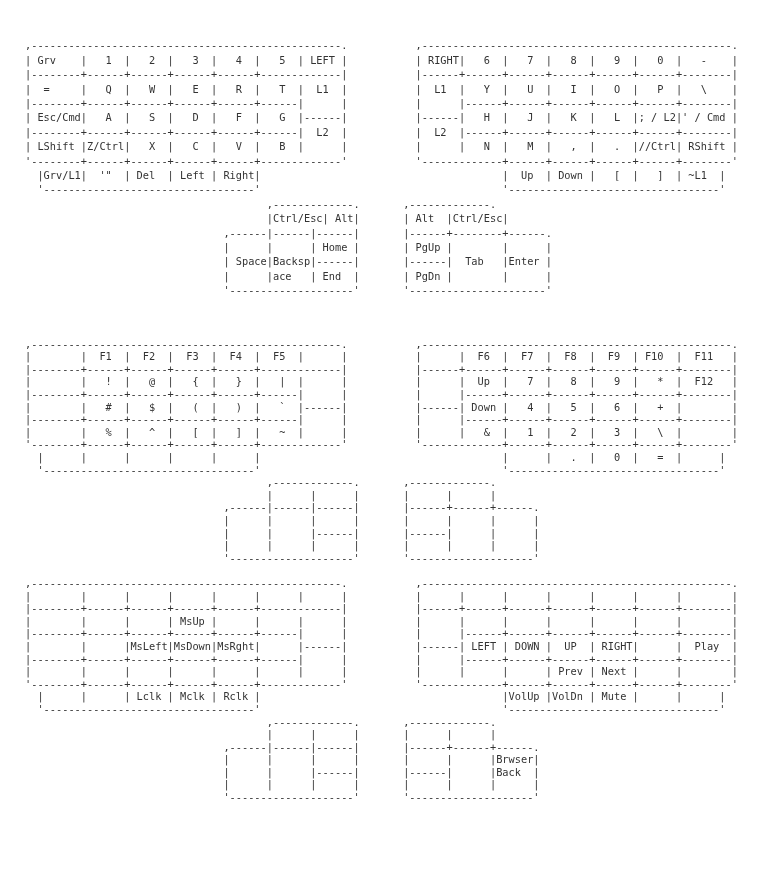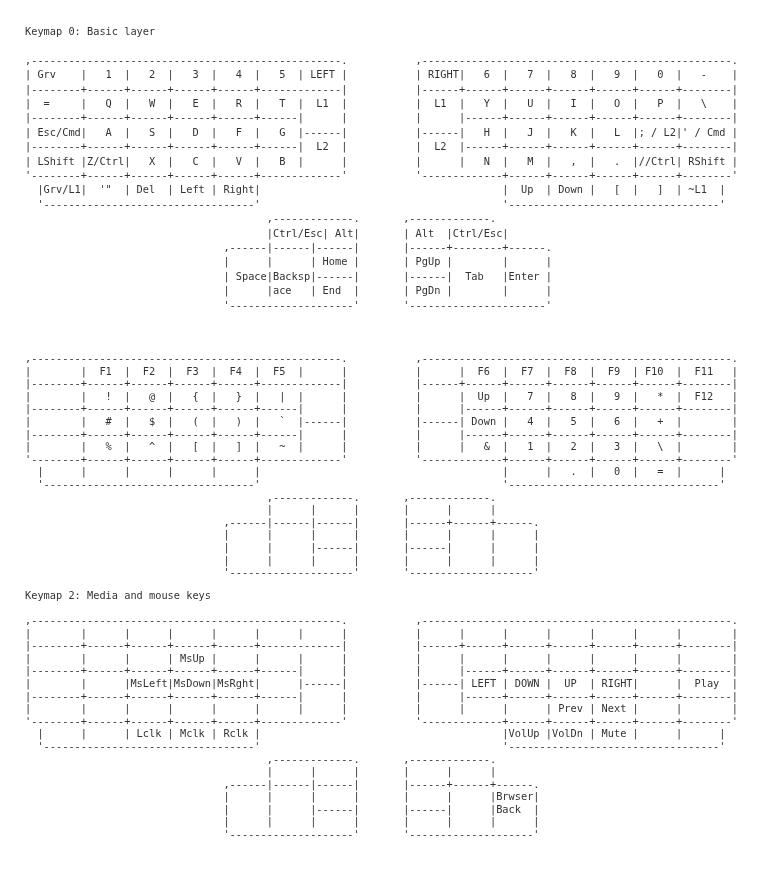--- a/index.html
+++ b/index.html
@@ -29,21 +29,20 @@
   .lh-sm .km-art { margin-top: 12.6px; }
   .km-basic  { margin-bottom: 40px; }
   .km-symbol { margin-bottom: 10px; }
 </style>
 </head>
 <body>
 
 <div class="doc">
 
   <section class="km km-basic lh-lg">
-    <div class="km-title">Keymap 0: Basic layer</div>
     <pre class="km-art">,--------------------------------------------------.           ,--------------------------------------------------.
 | Grv    |   1  |   2  |   3  |   4  |   5  | LEFT |           | RIGHT|   6  |   7  |   8  |   9  |   0  |   -    |
 |--------+------+------+------+------+-------------|           |------+------+------+------+------+------+--------|
 |  =     |   Q  |   W  |   E  |   R  |   T  |  L1  |           |  L1  |   Y  |   U  |   I  |   O  |   P  |   \    |
 |--------+------+------+------+------+------|      |           |      |------+------+------+------+------+--------|
 | Esc/Cmd|   A  |   S  |   D  |   F  |   G  |------|           |------|   H  |   J  |   K  |   L  |; / L2|' / Cmd |
 |--------+------+------+------+------+------|  L2  |           |  L2  |------+------+------+------+------+--------|
 | LShift |Z/Ctrl|   X  |   C  |   V  |   B  |      |           |      |   N  |   M  |   ,  |   .  |//Ctrl| RShift |
 '--------+------+------+------+------+-------------'           '-------------+------+------+------+------+--------'
   |Grv/L1|  '"  | Del  | Left | Right|                                       |  Up  | Down |   [  |   ]  | ~L1  |
@@ -72,21 +71,20 @@
                                        ,-------------.       ,-------------.
                                        |      |      |       |      |      |
                                 ,------|------|------|       |------+------+------.
                                 |      |      |      |       |      |      |      |
                                 |      |      |------|       |------|      |      |
                                 |      |      |      |       |      |      |      |
                                 '--------------------'       '--------------------'</pre>
   </section>
 
   <section class="km km-media lh-sm">
-    <div class="km-title">Keymap 2: Media and mouse keys</div>
     <pre class="km-art">,--------------------------------------------------.           ,--------------------------------------------------.
 |        |      |      |      |      |      |      |           |      |      |      |      |      |      |        |
 |--------+------+------+------+------+-------------|           |------+------+------+------+------+------+--------|
 |        |      |      | MsUp |      |      |      |           |      |      |      |      |      |      |        |
 |--------+------+------+------+------+------|      |           |      |------+------+------+------+------+--------|
 |        |      |MsLeft|MsDown|MsRght|      |------|           |------| LEFT | DOWN |  UP  | RIGHT|      |  Play  |
 |--------+------+------+------+------+------|      |           |      |------+------+------+------+------+--------|
 |        |      |      |      |      |      |      |           |      |      |      | Prev | Next |      |        |
 '--------+------+------+------+------+-------------'           '-------------+------+------+------+------+--------'
   |      |      | Lclk | Mclk | Rclk |                                       |VolUp |VolDn | Mute |      |      |

